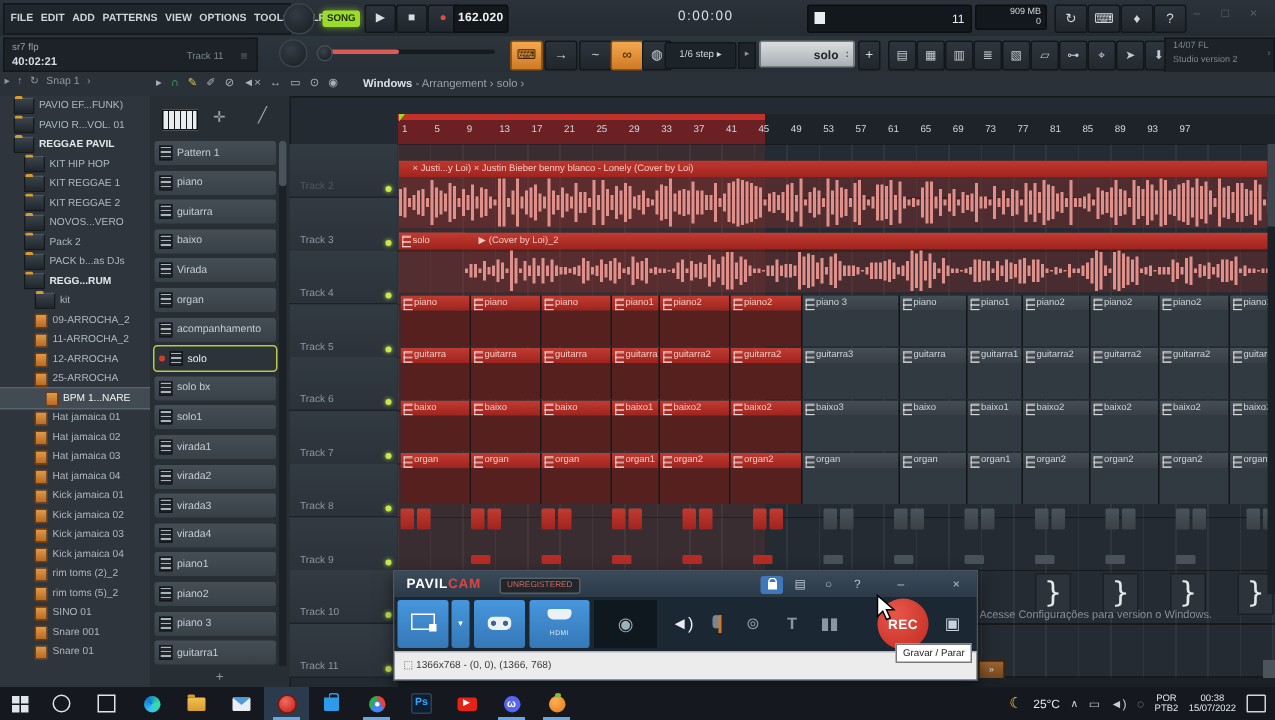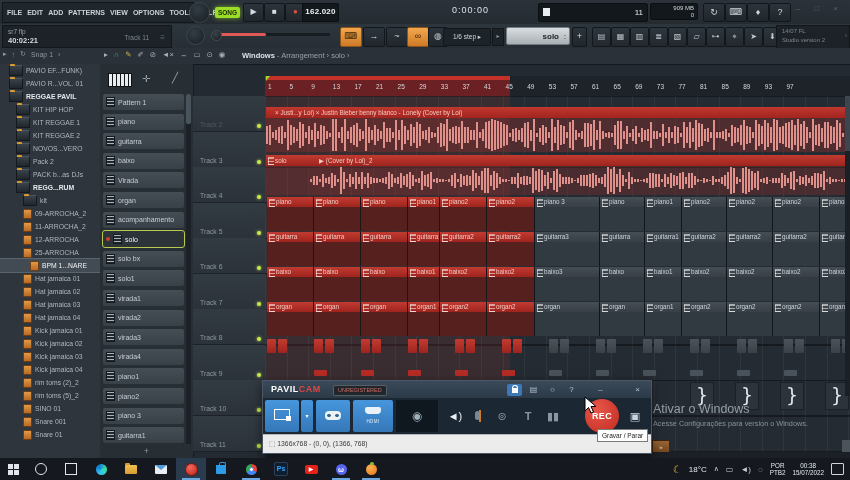--- a/index.html
+++ b/index.html
@@ -1288,21 +1288,20 @@
     <div class="bc-ic" style="left:360px;width:24px;color:#c9d3dc">▣</div>
   </div>
   <div id="bc-status">⬚ <span>1366x768 - (0, 0), (1366, 768)</span></div>
 </div>
 <div id="bc-tip">Gravar / Parar</div>
 <svg id="cursor" width="13" height="19" viewBox="0 0 13 19">
   <polygon points="1,1 1,15 4.5,11.5 7,17 9.5,16 7,10.5 12,10.5" fill="#fff" stroke="#000" stroke-width="1"></polygon>
 </svg>
 
 <div id="activate">
-  <div class="a1">Ativar o Windows</div>
   <div class="a2">Acesse Configurações para version o Windows.</div>
 </div>
 
 <div id="taskbar">
   <div id="start" class="tkicon">
       <span class="wlogo">
         <i></i>
         <i></i>
         <i></i>
         <i></i>
@@ -1339,21 +1338,21 @@
       <span class="yt">▶</span>
     </div>
   <div class="tkicon active">
       <span class="disc">ω</span>
     </div>
   <div class="tkicon active">
       <span class="flfruit"></span>
     </div>
   <div id="tray">
     <span class="moon">☾</span>
-    <span class="temp">18°C</span>
+    <span class="temp">25°C</span>
     <span class="chev">∧</span>
     <span class="tico">▭</span>
     <span class="tico">◄)</span>
     <span class="tico">◌</span>
     <span class="tray2"><span>POR</span><br><span>PTB2</span></span>
     <span class="tray2"><span>00:38</span><br><span>15/07/2022</span></span>
     <span class="notif"></span>
   </div>
 </div>
 

